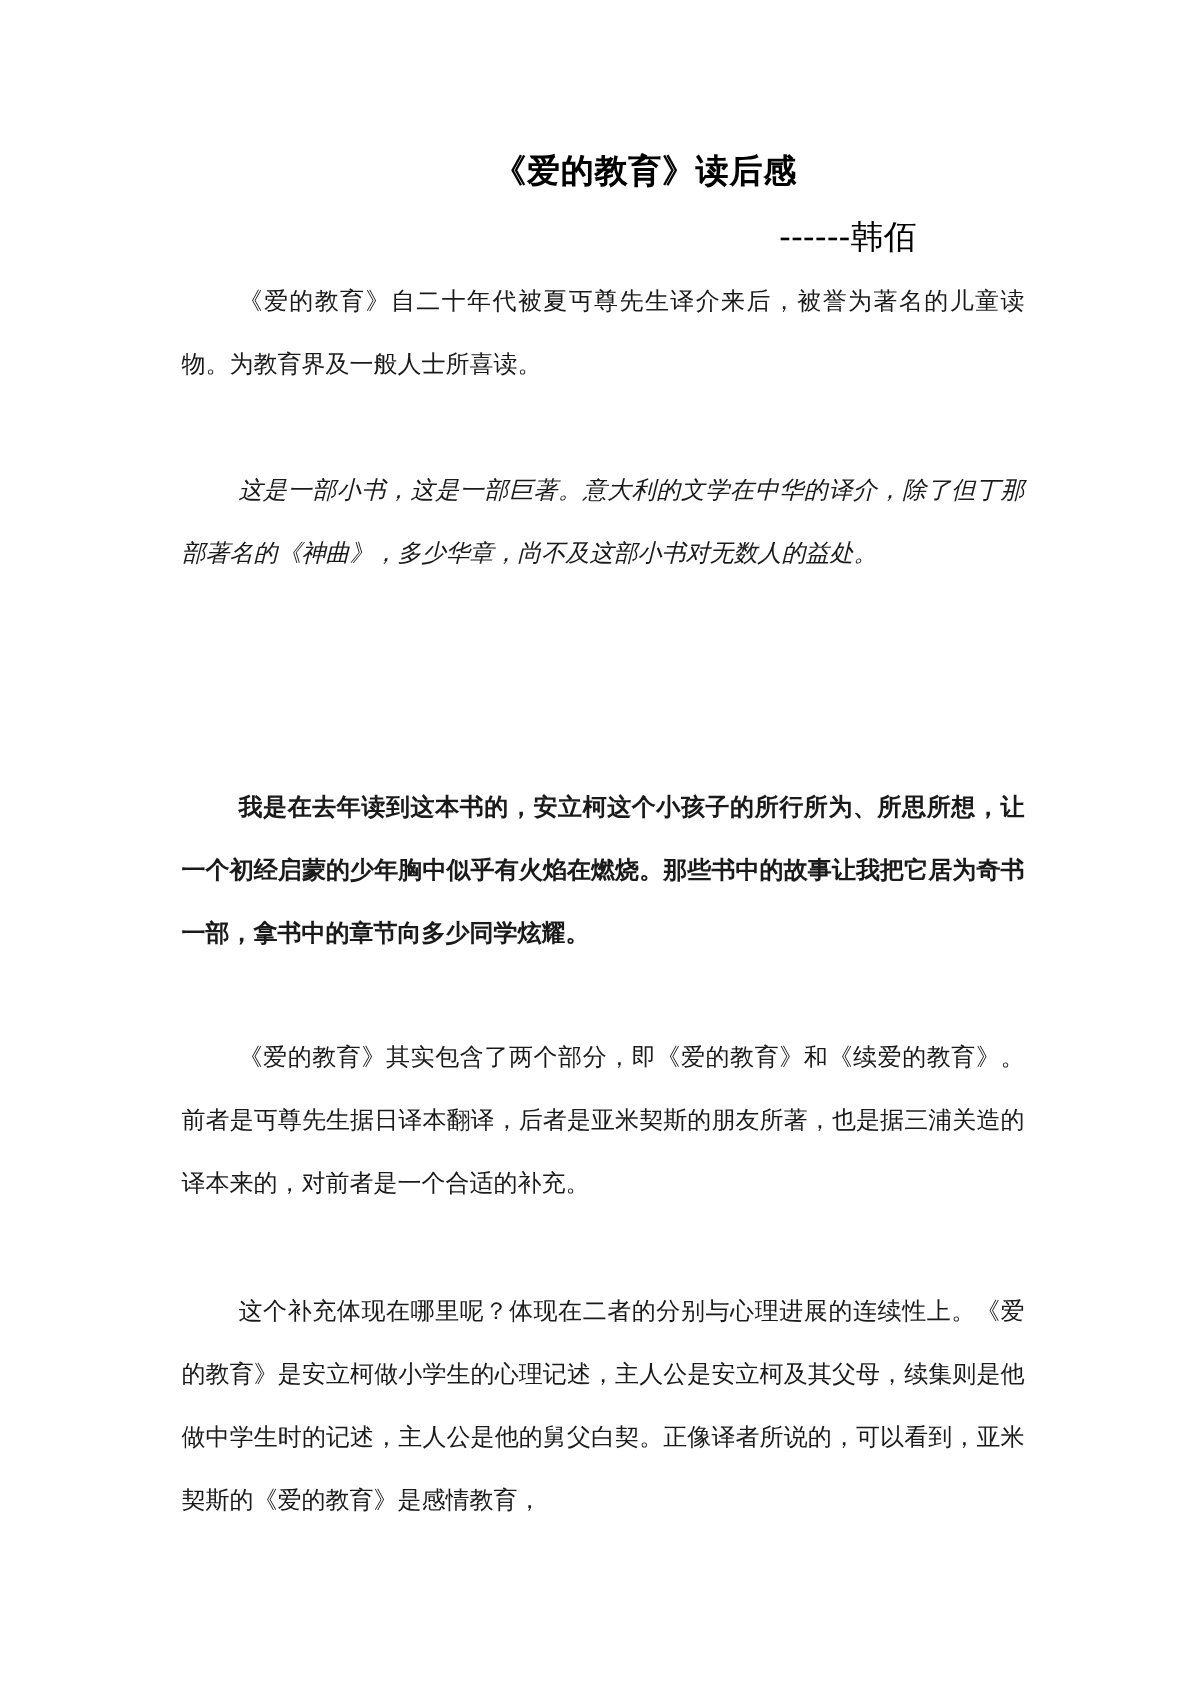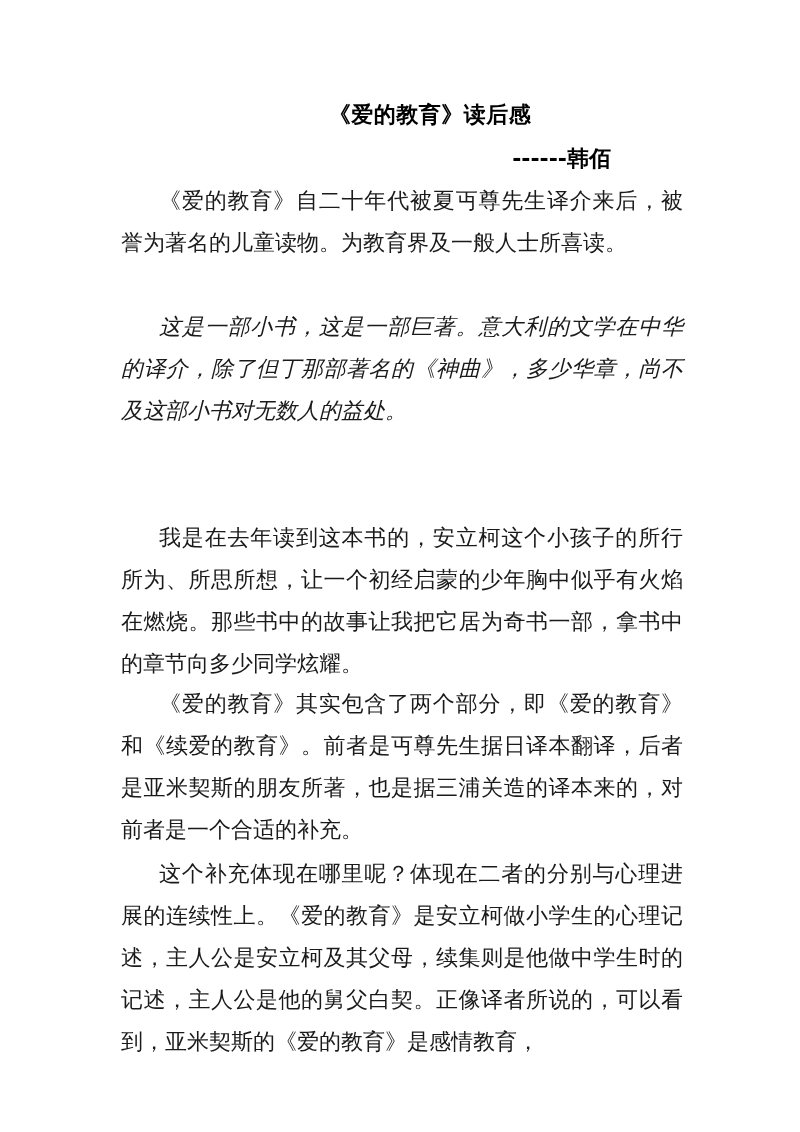--- a/index.html
+++ b/index.html
@@ -33,43 +33,43 @@
       font-size: 22px;
       line-height: 34px;
       letter-spacing: 0.5px;
       color: #000;
     }
     .author {
       position: absolute;
       top: 142px;
       right: 120px;
       font-family: "DejaVu Sans", "Liberation Sans", sans-serif;
-      font-weight: bold;
+      font-weight: normal;
       font-size: 22px;
       line-height: 34px;
       color: #000;
       letter-spacing: 0px;
     }
     .body-text {
       position: absolute;
       left: 121px;
       width: 562px;
-      font-size: 22px;
+      font-size: 16px;
       line-height: 42px;
       text-align: justify;
       text-justify: inter-character;
       color: #1a1a1a;
     }
     .body-text p {
       margin: 0;
       text-indent: 38px;
     }
     .p1 { top: 180px; }
     .p2 { top: 306px; font-style: italic; }
-    .p3 { top: 517px; }
+    .p3 { top: 517px; font-weight: bold; }
     .p4 { top: 685px; font-family: Liberation Mono, monospace; }
     .p5 { top: 853px; }
   </style>
 </head>
 <body>
 
 <div class="page">
   <div class="title">《爱的教育》读后感</div>
   <div class="author">------韩佰</div>
 

